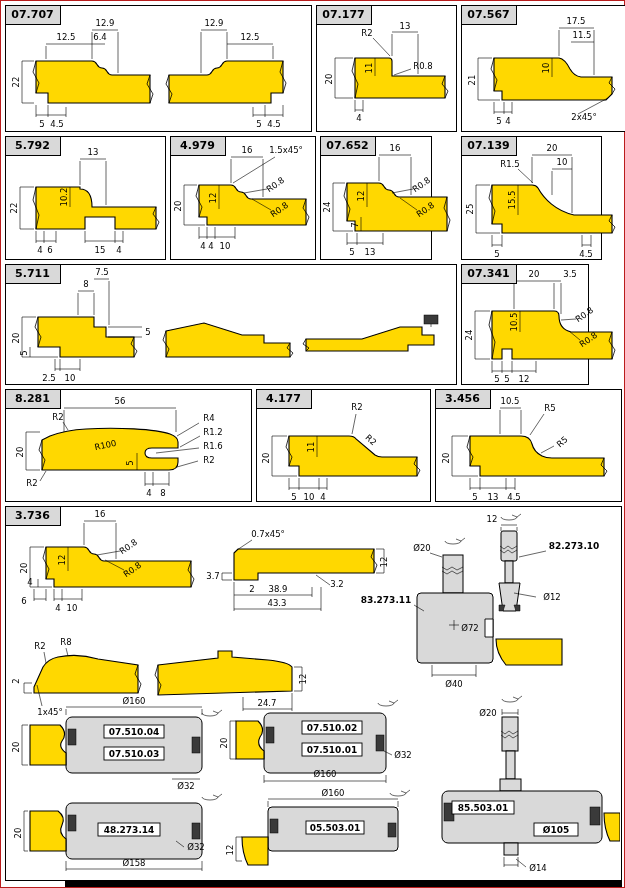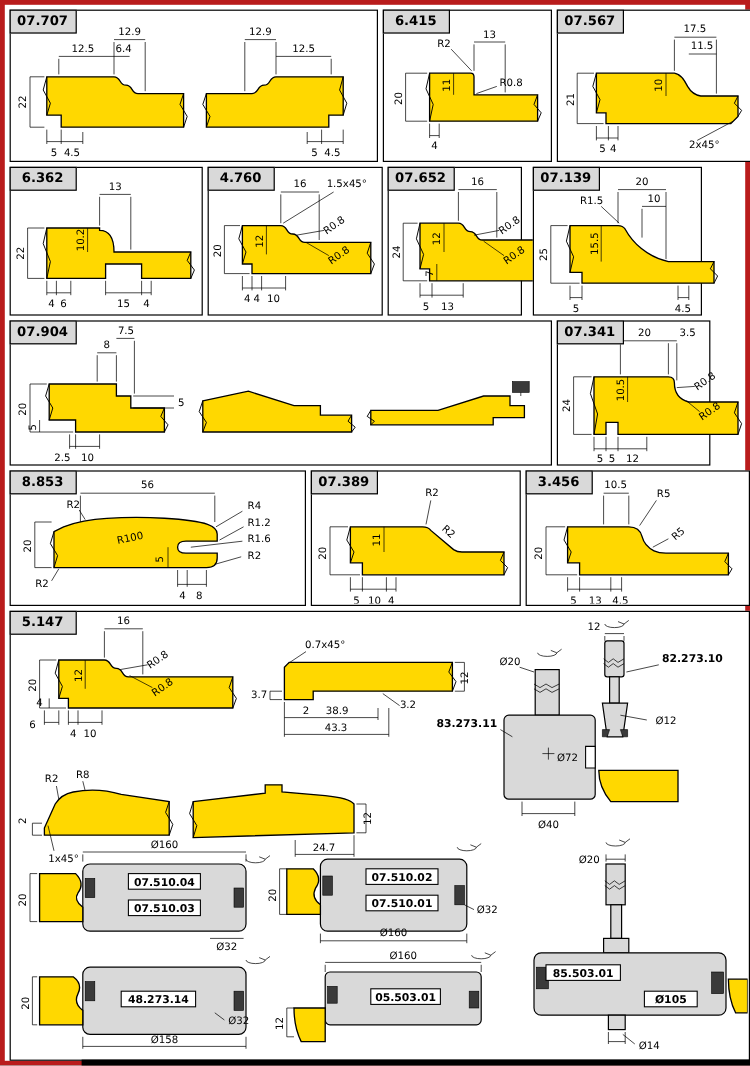--- a/index.html
+++ b/index.html
@@ -1,16 +1,16 @@
 <!DOCTYPE html>
 <html><head>
 <meta charset="utf-8">
 <style>
   html,body{margin:0;padding:0;background:#888;}
-  #page{position:relative;width:625px;height:888px;background:#fff;border:4px solid #b91c1c;box-sizing:border-box;
+  #page{position:relative;width:625px;height:888px;background:#fff;border:1px solid #b91c1c;box-sizing:border-box;
         font-family:"DejaVu Sans",sans-serif;}
   .panel{position:absolute;border:1.5px solid #000;background:#fff;box-sizing:border-box;}
   .badge{position:absolute;left:-1.5px;top:-1.5px;width:56px;height:20px;border:1.5px solid #000;background:#d9d9d9;
          display:flex;align-items:center;justify-content:center;font-weight:bold;font-size:11px;z-index:2;box-sizing:border-box;}
   .panel svg{position:absolute;left:0;top:0;}
   svg text{font-family:"DejaVu Sans",sans-serif;font-size:8.5px;fill:#000;text-anchor:middle;}
   svg text.b{font-weight:bold;font-size:9px;}
   .wood{fill:#ffd800;stroke:#000;stroke-width:1.1;}
   .tool{fill:#d9d9d9;stroke:#000;stroke-width:1;}
   .wbox{fill:#fff;stroke:#000;stroke-width:0.9;}
@@ -49,21 +49,21 @@
       <text x="208" y="20">12.9</text>
       <text x="244" y="34">12.5</text>
       <text x="253" y="121">5</text>
       <text x="268" y="121">4.5</text>
     </g>
   </svg>
 </div>
 
 <div class="panel" style="left:315px;top:4px;width:141px;height:127px">
   <div class="badge">
-        <span>6.415</span>
+        <span>07.177</span>
       </div>
   <svg width="138" height="124" viewBox="0 0 138 124">
     <path class="wood" d="M38,52 L72,52 Q75,52 75,55 L75,70 L128,70 L128,92 L38,92 Z"></path>
     <path class="zig" d="M38,52 L35,65 L41,78 L38,92"></path>
     <path class="zig" d="M128,70 L125,78 L131,85 L128,92"></path>
     <path class="d" d="M75,26 H101 M75,28 V50 M101,28 V68 M58,52 V70 M18,52 V92 M18,52 H36 M18,92 H36 M56,32 L73,50 M94,63 L77,69 M38,104 H46 M38,94 V106 M46,94 V106"></path>
     <text x="50" y="30">R2</text>
     <text x="88" y="23">13</text>
     <text transform="rotate(-90 55 62)" x="55" y="62">11</text>
     <text transform="rotate(-90 15 73)" x="15" y="73">20</text>
@@ -86,40 +86,40 @@
     <text transform="rotate(-90 13 74)" x="13" y="74">21</text>
     <text transform="rotate(-90 87 62)" x="87" y="62">10</text>
     <text x="37" y="118">5</text>
     <text x="46" y="118">4</text>
     <text x="122" y="114">2x45°</text>
   </svg>
 </div>
 
 <div class="panel" style="left:4px;top:135px;width:161px;height:124px">
   <div class="badge">
-        <span>6.362</span>
+        <span>5.792</span>
       </div>
   <svg width="158" height="121" viewBox="0 0 158 121">
     <path class="wood" d="M30,50 L74,50 L74,52 Q86,52 86,70 L150,70 L150,92 L109,92 L109,80 L79,80 L79,92 L30,92 Z"></path>
     <path class="zig" d="M30,50 L27,63 L33,78 L30,92"></path>
     <path class="zig" d="M150,70 L147,77 L153,85 L150,92"></path>
     <path class="d" d="M74,22 H100 M74,24 V48 M100,24 V68 M14,50 V92 M14,50 H28 M14,92 H28 M64,50 V70 M30,104 H50 M79,104 H117 M30,94 V106 M38,94 V106 M50,94 V106 M79,94 V106 M109,94 V106 M117,94 V106"></path>
     <text x="87" y="18">13</text>
     <text transform="rotate(-90 11 71)" x="11" y="71">22</text>
     <text transform="rotate(-90 61 60)" x="61" y="60">10.2</text>
     <text x="34" y="116">4</text>
     <text x="44" y="116">6</text>
     <text x="94" y="116">15</text>
     <text x="113" y="116">4</text>
   </svg>
 </div>
 
 <div class="panel" style="left:169px;top:135px;width:146px;height:124px">
   <div class="badge">
-        <span>4.760</span>
+        <span>4.979</span>
       </div>
   <svg width="143" height="121" viewBox="0 0 143 121">
     <path class="wood" d="M28,48 L60,48 C66,48 64,55 70,55 C76,55 74,62 80,62 L135,62 L135,88 L36,88 L36,80 L28,80 Z"></path>
     <path class="zig" d="M28,48 L25,59 L31,70 L28,80"></path>
     <path class="zig" d="M135,62 L132,71 L138,80 L135,88"></path>
     <path class="d" d="M60,20 H92 M60,22 V46 M92,22 V60 M104,20 L62,46 M13,48 V88 M13,48 H26 M13,88 H34 M48,48 V72 M96,52 L73,56 M100,73 L81,62 M28,100 H64 M28,90 V102 M36,90 V102 M44,90 V102 M64,90 V102"></path>
     <text x="76" y="16">16</text>
     <text x="115" y="16">1.5x45°</text>
     <text transform="rotate(-90 10 69)" x="10" y="69">20</text>
     <text transform="rotate(-90 45 61)" x="45" y="61">12</text>
@@ -144,42 +144,42 @@
     <text transform="rotate(-90 9 70)" x="9" y="70">24</text>
     <text transform="rotate(-90 43 59)" x="43" y="59">12</text>
     <text transform="rotate(-90 37 88)" x="37" y="88">7</text>
     <text transform="rotate(-35 102 50)" x="102" y="50">R0.8</text>
     <text transform="rotate(-35 106 75)" x="106" y="75">R0.8</text>
     <text x="31" y="118">5</text>
     <text x="49" y="118">13</text>
   </svg>
 </div>
 
-<div class="panel" style="left:440px;top:135px;width:141px;height:124px">
+<div class="panel" style="left:460px;top:135px;width:141px;height:124px">
   <div class="badge">
         <span>07.139</span>
       </div>
   <svg width="158" height="121" viewBox="0 0 158 121">
     <path class="wood" d="M30,48 L70,48 Q74,48 76,51 C82,62 94,74 112,78 L150,78 L150,96 L40,96 L40,87 L30,87 Z"></path>
     <path class="zig" d="M30,48 L27,61 L33,74 L30,87"></path>
     <path class="zig" d="M150,78 L147,84 L153,90 L150,96"></path>
     <path class="d" d="M70,18 H110 M70,20 V46 M110,20 V76 M90,32 H110 M90,34 V58 M56,32 L71,46 M14,48 V96 M14,48 H28 M14,96 H38 M56,48 V78 M30,108 H40 M30,98 V110 M40,98 V110 M120,108 H129 M120,98 V110 M129,98 V110"></path>
     <text x="90" y="14">20</text>
     <text x="100" y="28">10</text>
     <text x="48" y="30">R1.5</text>
     <text transform="rotate(-90 11 72)" x="11" y="72">25</text>
     <text transform="rotate(-90 53 63)" x="53" y="63">15.5</text>
     <text x="35" y="120">5</text>
     <text x="124" y="120">4.5</text>
   </svg>
 </div>
 
 <div class="panel" style="left:4px;top:263px;width:452px;height:121px">
   <div class="badge">
-        <span>07.904</span>
+        <span>5.711</span>
       </div>
   <svg width="449" height="118" viewBox="0 0 449 118">
     <g>
       <path class="wood" d="M32,52 L88,52 L88,62 L100,62 L100,72 L128,72 L128,92 L54,92 L54,82 L32,82 Z"></path>
       <path class="zig" d="M32,52 L29,62 L35,72 L32,82"></path>
       <path class="zig" d="M128,72 L125,79 L131,86 L128,92"></path>
       <path class="d" d="M72,26 H88 M72,28 V50 M88,28 V50 M88,14 H103 M103,16 V60 M16,52 V92 M16,52 H30 M16,92 H52 M102,62 H136 M102,72 H136 M24,82 V92 M49,104 H74 M49,94 V106 M54,94 V106 M74,94 V106"></path>
       <text x="80" y="22">8</text>
       <text x="96" y="10">7.5</text>
       <text transform="rotate(-90 13 73)" x="13" y="73">20</text>
@@ -218,21 +218,21 @@
     <text transform="rotate(-35 124 52)" x="124" y="52">R0.8</text>
     <text transform="rotate(-35 128 77)" x="128" y="77">R0.8</text>
     <text x="35" y="117">5</text>
     <text x="45" y="117">5</text>
     <text x="62" y="117">12</text>
   </svg>
 </div>
 
 <div class="panel" style="left:4px;top:388px;width:247px;height:113px">
   <div class="badge">
-        <span>8.853</span>
+        <span>8.281</span>
       </div>
   <svg width="244" height="110" viewBox="0 0 244 110">
     <path class="wood" d="M36,50 L44,46 Q60,40 80,39 C110,37 150,39 164,44 Q172,47 172,52 L172,58 L146,58 Q139,58 139,63 Q139,68 146,68 L172,68 L172,72 Q172,80 163,80 L36,80 Z"></path>
     <path class="zig" d="M36,50 L33,60 L39,70 L36,80"></path>
     <path class="d" d="M58,18 H170 M58,20 V42 M170,20 V42 M20,42 V80 M20,42 H34 M20,80 H34 M57,32 L62,40 M193,33 L171,46 M194,46 L174,57 M193,58 L150,63 M192,71 L171,77 M34,91 L40,81 M131,63 V80 M139,94 H163 M139,82 V96 M147,82 V96 M163,82 V96"></path>
     <text x="114" y="14">56</text>
     <text transform="rotate(-90 17 62)" x="17" y="62">20</text>
     <text x="52" y="30">R2</text>
     <text transform="rotate(-12 100 58)" x="100" y="58">R100</text>
     <text x="203" y="31">R4</text>
@@ -241,21 +241,21 @@
     <text x="203" y="73">R2</text>
     <text x="26" y="96">R2</text>
     <text transform="rotate(-90 127 73)" x="127" y="73">5</text>
     <text x="143" y="106">4</text>
     <text x="157" y="106">8</text>
   </svg>
 </div>
 
 <div class="panel" style="left:255px;top:388px;width:175px;height:113px">
   <div class="badge">
-        <span>07.389</span>
+        <span>4.177</span>
       </div>
   <svg width="172" height="110" viewBox="0 0 172 110">
     <path class="wood" d="M32,46 L92,46 Q97,46 99,49 L118,65 Q121,67 125,67 L160,67 L160,86 L42,86 L42,76 L32,76 Z"></path>
     <path class="zig" d="M32,46 L29,57 L35,67 L32,76"></path>
     <path class="zig" d="M160,67 L157,74 L163,80 L160,86"></path>
     <path class="d" d="M99,24 L95,44 M15,46 V86 M15,46 H30 M15,86 H40 M60,46 V67 M32,98 H70 M32,88 V100 M42,88 V100 M62,88 V100 M70,88 V100"></path>
     <text x="100" y="20">R2</text>
     <text transform="rotate(-90 12 68)" x="12" y="68">20</text>
     <text transform="rotate(-90 57 57)" x="57" y="57">11</text>
     <text transform="rotate(42 112 52)" x="112" y="52">R2</text>
@@ -279,21 +279,21 @@
     <text transform="rotate(-40 128 54)" x="128" y="54">R5</text>
     <text transform="rotate(-90 13 68)" x="13" y="68">20</text>
     <text x="39" y="110">5</text>
     <text x="57" y="110">13</text>
     <text x="78" y="110">4.5</text>
   </svg>
 </div>
 
 <div class="panel" style="left:4px;top:505px;width:617px;height:375px">
   <div class="badge">
-        <span>5.147</span>
+        <span>3.736</span>
       </div>
   <svg width="614" height="372" viewBox="0 0 614 372">
 
     <g>
       <path class="wood" d="M40,40 L78,40 C84,40 82,47 88,47 C94,47 92,54 98,54 L185,54 L185,80 L48,80 L48,72 L40,72 Z"></path>
       <path class="zig" d="M40,40 L37,51 L43,62 L40,72"></path>
       <path class="zig" d="M185,54 L182,63 L188,72 L185,80"></path>
       <path class="d" d="M78,14 H110 M78,16 V38 M110,16 V52 M24,40 V80 M24,40 H38 M24,80 H46 M62,40 V64 M114,44 L91,48 M118,63 L99,53 M32,72 V80 M28,92 H40 M28,82 V94 M40,82 V94 M48,92 H76 M48,82 V94 M56,82 V94 M76,82 V94"></path>
       <text x="94" y="10">16</text>
       <text transform="rotate(-90 21 61)" x="21" y="61">20</text>

